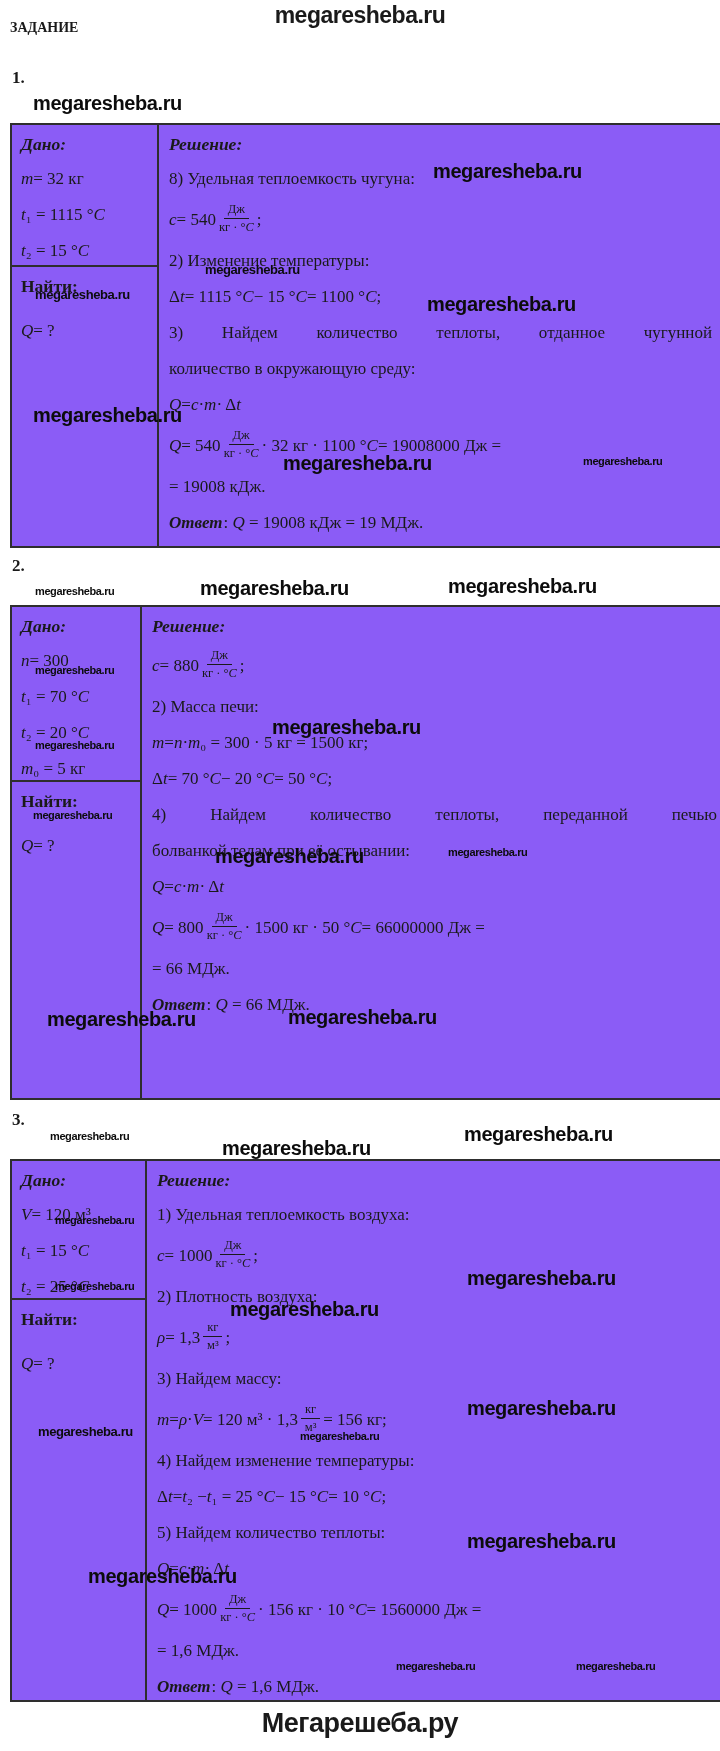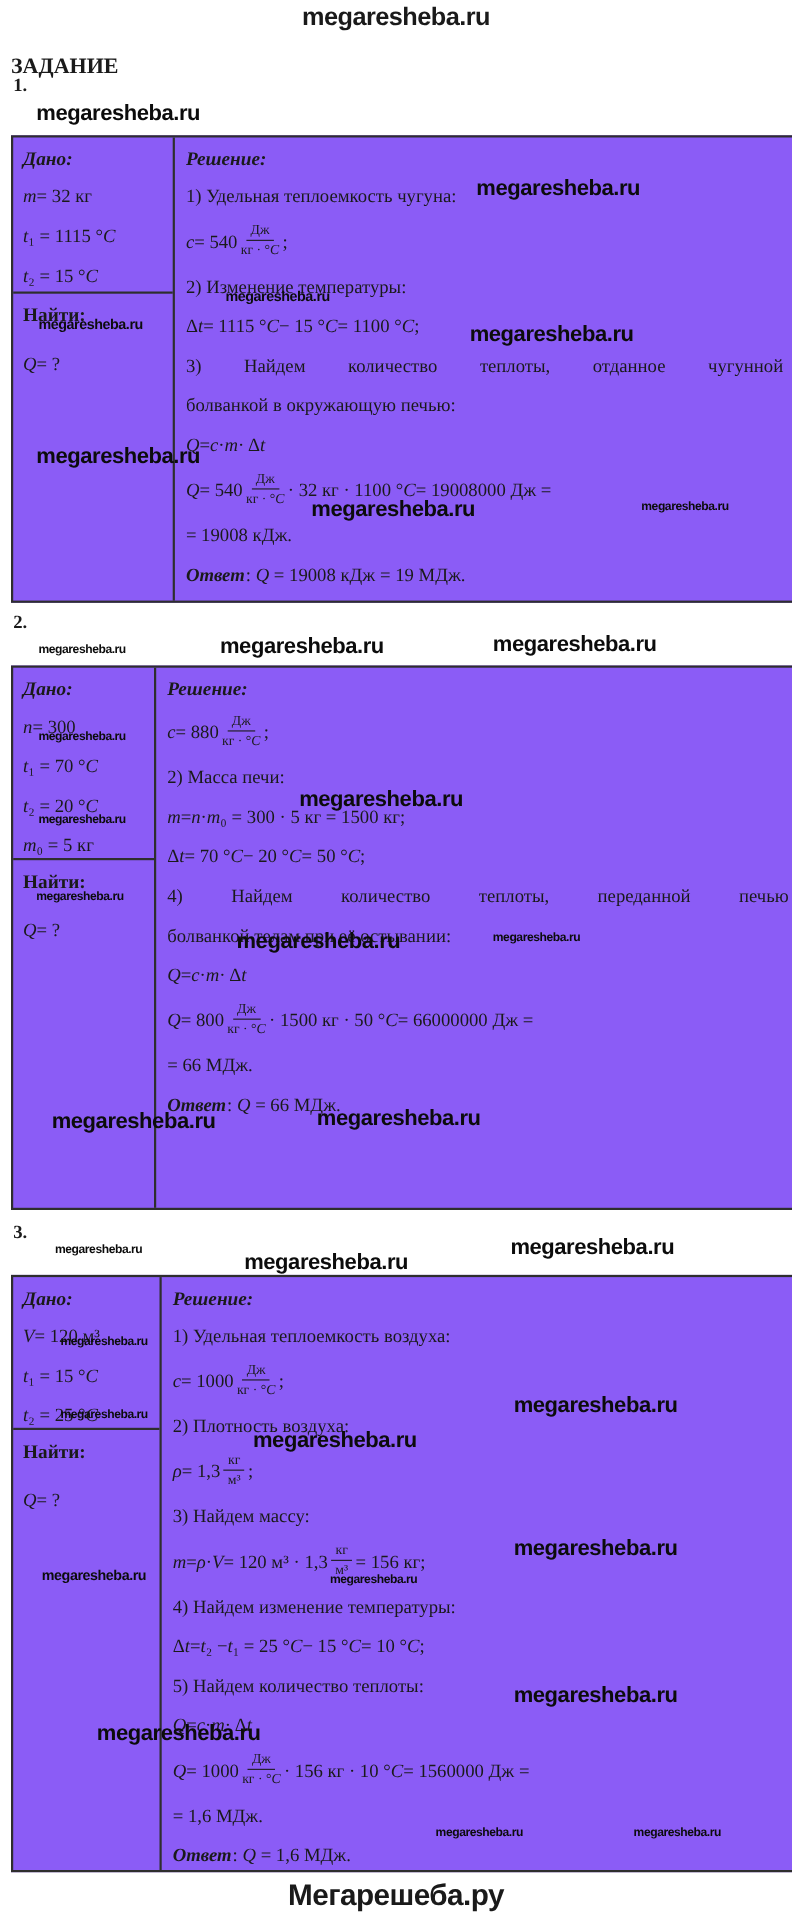--- a/index.html
+++ b/index.html
@@ -2,21 +2,21 @@
 <html><head>
 <meta charset="utf-8">
 <style>
   html,body { margin:0; padding:0; background:#fff; }
   .page { position:relative; width:720px; height:1751px; background:#ffffff;
           color:#1a1a1a; font-family:"Liberation Serif","DejaVu Serif",serif; overflow:hidden; }
 
   .top-brand { position:absolute; top:2px; left:0; width:100%; text-align:center;
                font-family:"Liberation Sans","DejaVu Sans",sans-serif; font-weight:700;
                font-size:23px; letter-spacing:-0.5px; }
-  .task-heading { position:absolute; left:10px; top:49px; font-weight:700; font-size:20px; }
+  .task-heading { position:absolute; left:10px; top:20px; font-weight:700; font-size:14px; }
   .pnum { position:absolute; left:12px; font-weight:700; font-size:17px; }
   .pnum.n1 { top:68px; } .pnum.n2 { top:556px; } .pnum.n3 { top:1110px; }
   .footer-brand { position:absolute; top:1708px; left:0; width:100%; text-align:center;
                   font-family:"Liberation Sans","DejaVu Sans",sans-serif; font-weight:700;
                   font-size:27px; letter-spacing:-0.5px; }
 
   .tbl { position:absolute; border:2px solid #2e2e2e; background:#8b5cf6;padding-left:35px; }
   .t1 { left:10px; top:123px;  width:679px; height:421px; }
   .t2 { left:10px; top:605px;  width:684px; height:491px; }
   .t3 { left:10px; top:1159px; width:694px; height:539px; }
@@ -67,29 +67,29 @@
           <div class="ln"><i>t</i>₁ = 1115 °<i>C</i></div>
           <div class="ln"><i>t</i>₂ = 15 °<i>C</i></div>
         </div>
       <div class="find">
           <div class="ln lab up">Найти:</div>
           <div class="ln" style="margin-top:10px"><i>Q</i> = ?</div>
         </div>
     </div>
     <div class="rcol">
         <div class="ln lab">Решение:</div>
-        <div class="ln">1) Удельная теплоемкость чугуна:</div>
+        <div class="ln">8) Удельная теплоемкость чугуна:</div>
         <div class="ln f"><i>c</i> = 540 <span class="frac">
             <span class="fn">Дж</span>
             <span class="fd">кг · °<i>C</i></span>
           </span>;</div>
         <div class="ln">2) Изменение температуры:</div>
         <div class="ln">Δ<i>t</i> = 1115 °<i>C</i> − 15 °<i>C</i> = 1100 °<i>C</i>;</div>
         <div class="ln j">3) Найдем количество теплоты, отданное чугунной</div>
-        <div class="ln">болванкой в окружающую печью:</div>
+        <div class="ln">количество в окружающую среду:</div>
         <div class="ln"><i>Q</i> = <i>c</i> · <i>m</i> · Δ<i>t</i></div>
         <div class="ln f"><i>Q</i> = 540 <span class="frac">
             <span class="fn">Дж</span>
             <span class="fd">кг · °<i>C</i></span>
           </span> · 32 кг · 1100 °<i>C</i> = 19008000 Дж =</div>
         <div class="ln">= 19008 кДж.</div>
         <div class="ln ans">
           <b>Ответ</b>
           <span>: <i>Q</i> = 19008 кДж = 19 МДж.</span>
         </div>

